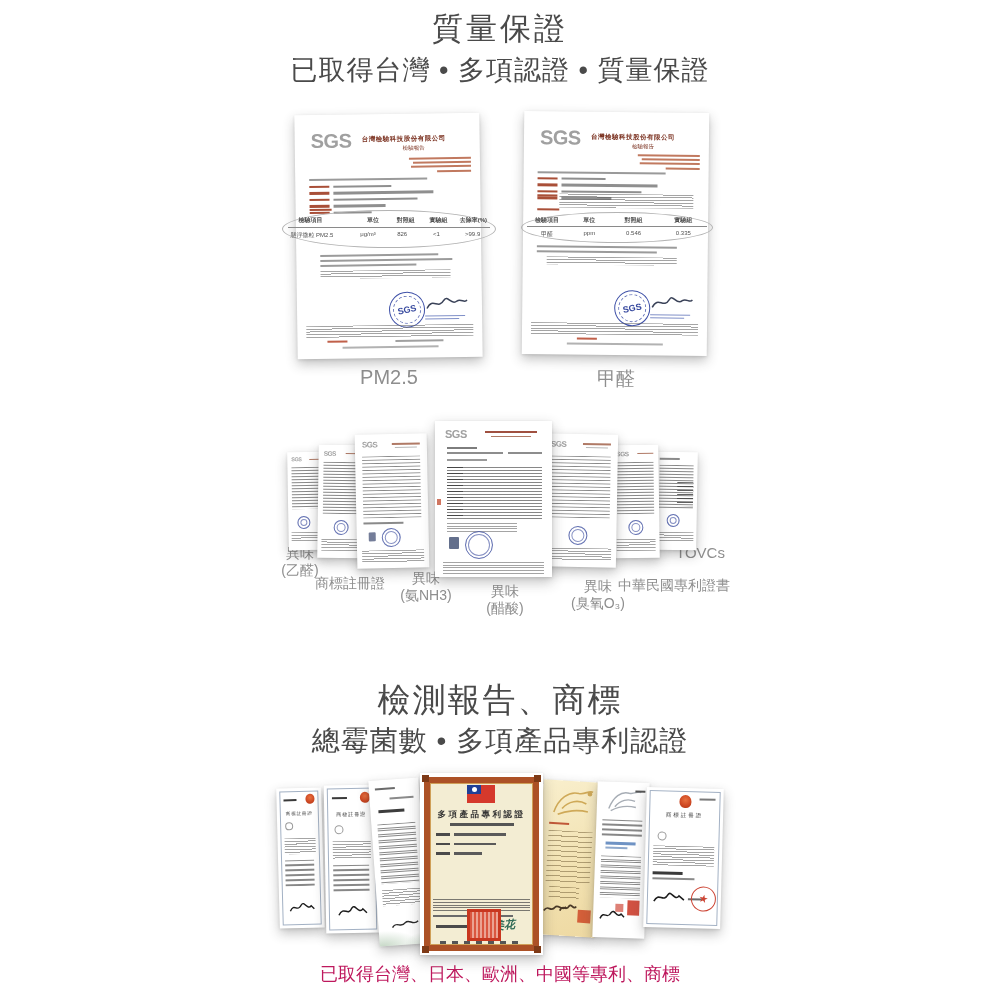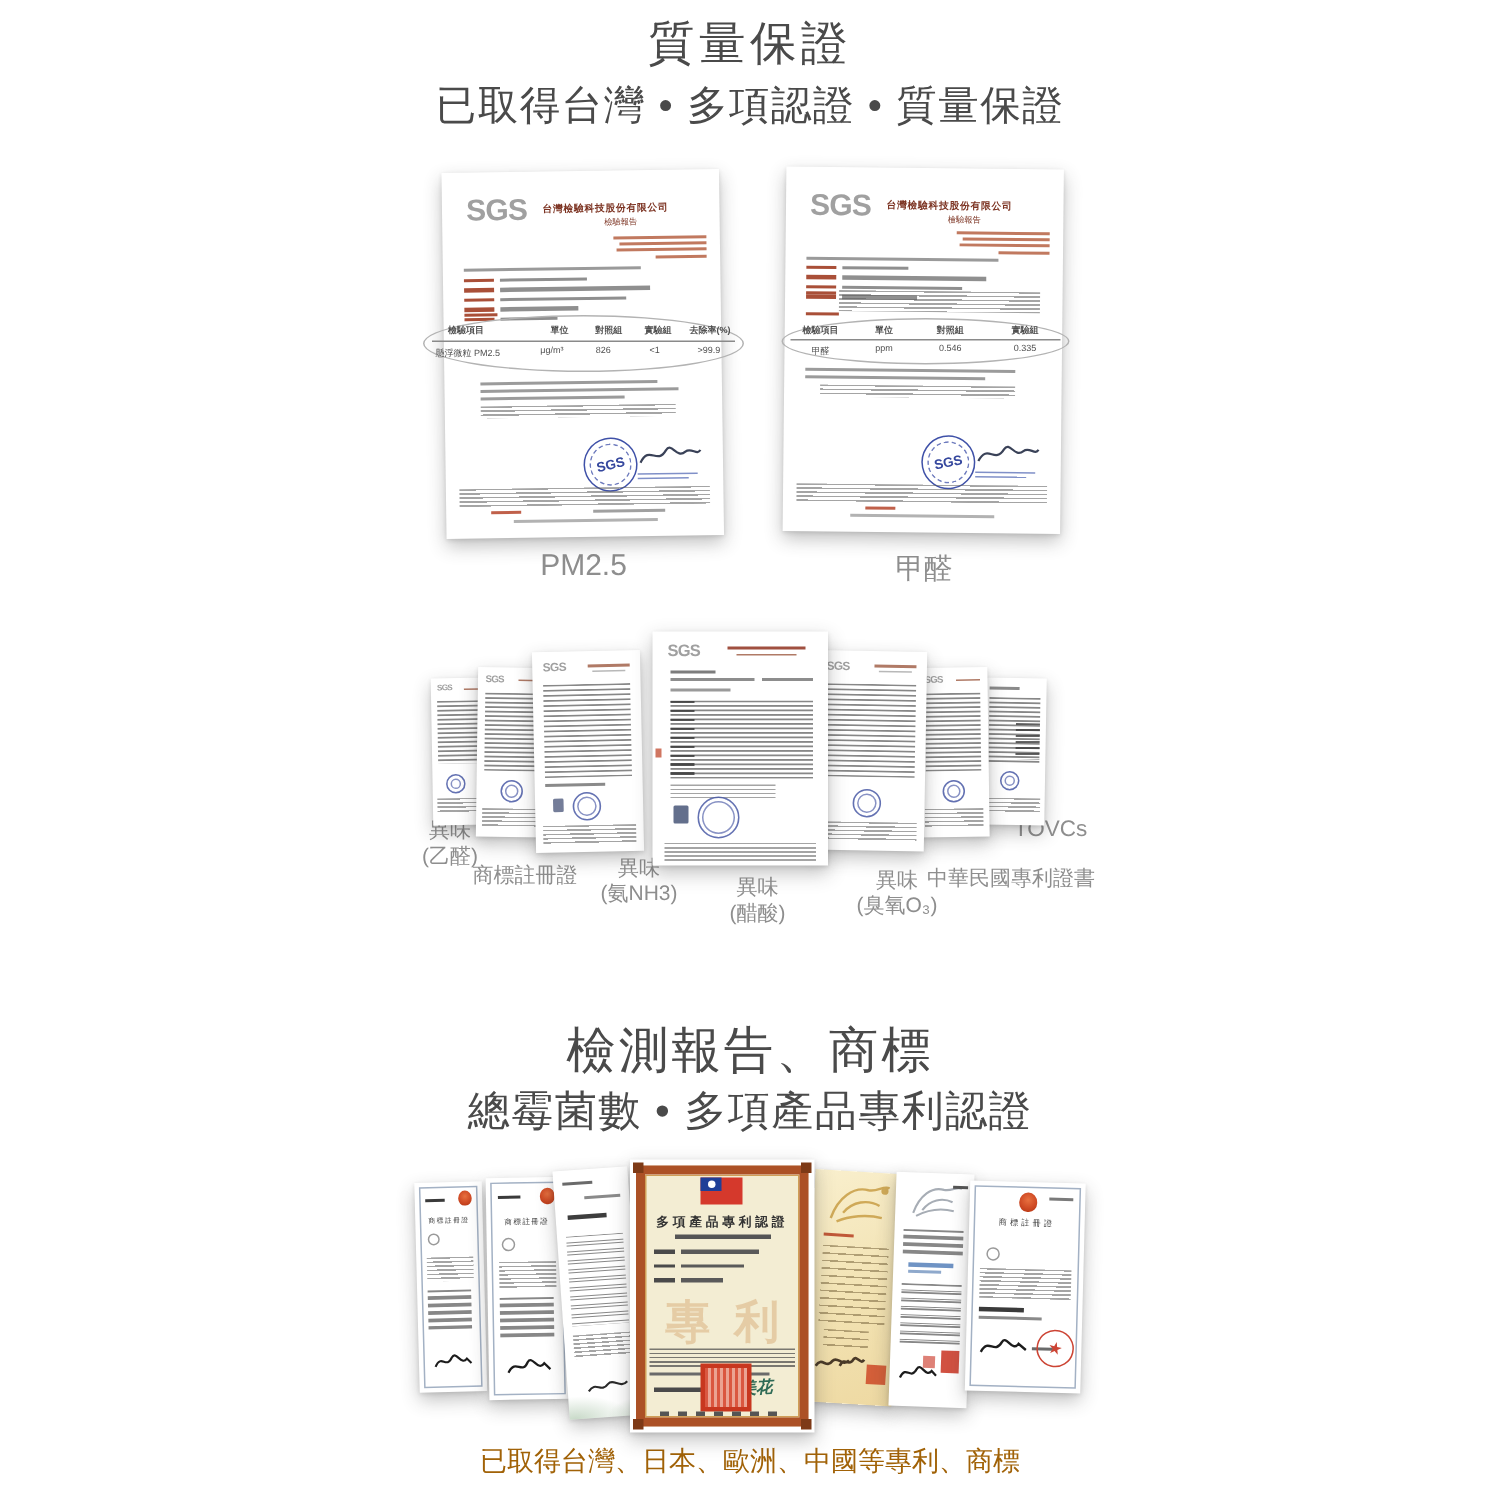--- a/index.html
+++ b/index.html
@@ -340,21 +340,20 @@
       </div>
     <div class="field-row" style="margin-bottom:7px;">
         <div class="field-label" style="width:14px;height:2.5px;background:#4a4a4a;"></div>
         <div class="field-val" style="width:42px;height:2.5px;background:#5a5a5a;"></div>
       </div>
     <div class="field-row">
         <div class="field-label" style="width:14px;height:2.5px;background:#4a4a4a;"></div>
         <div class="field-val" style="width:28px;height:2.5px;background:#5a5a5a;"></div>
       </div>
   </div>
-  <div class="ctr" style="top:88px;font-size:30px;font-weight:bold;color:rgba(198,128,58,.30);letter-spacing:16px;text-indent:16px;">專利</div>
   <div class="txf" style="left:13px;right:13px;top:126px;height:13px;background-image:repeating-linear-gradient(to bottom,rgba(70,70,70,.7) 0,rgba(70,70,70,.7) 1px,transparent 1px,transparent 2.8px);"></div>
   <div class="b" style="left:13px;top:142px;width:80px;height:1.8px;background:#6a6a6a;"></div>
   <div class="b" style="left:16px;top:152px;width:44px;height:3px;background:#4a4a4a;"></div>
   <div class="b" style="left:62px;top:145px;font-size:11px;font-weight:bold;font-style:italic;color:#2e6a55;transform:rotate(-4deg);white-space:nowrap;">王美花</div>
   <div class="seal-red" style="left:47px;top:136px;width:28px;height:26px;"></div>
   <div class="b" style="left:20px;top:168px;width:84px;height:2.5px;background-image:repeating-linear-gradient(to right,#555 0,#555 6px,transparent 6px,transparent 12px);"></div>
 </div>
 
 <div class="paper" style="left:539px;top:781px;width:60px;height:155px;transform:rotate(3.5deg);z-index:4;background:linear-gradient(155deg,#f9efcd 0%,#f2e2b2 55%,#eed9a2 100%);">
   <svg class="sig-svg" style="left:6px;top:4px;" width="48" height="34" viewBox="0 0 48 34">
@@ -398,13 +397,13 @@
   <div class="txf" style="left:8px;right:8px;top:58px;height:20px;"></div>
   <div class="b" style="left:8px;top:84px;width:30px;height:2.5px;background:#3a3a3a;"></div>
   <div class="b" style="left:8px;top:90px;width:42px;height:2px;background:#8a8a8a;"></div>
   <svg class="sig-svg" style="left:8px;top:102px;" width="34" height="18" viewBox="0 0 34 18">
     <path d="M2,12 C7,2 11,14 16,5 C19,0 23,12 27,6 L32,10" stroke="#1c1c1c" stroke-width="1.6" fill="none"></path>
   </svg>
   <div class="b" style="left:44px;top:110px;width:14px;height:2px;background:#6a6a6a;"></div>
   <div class="star-seal" style="right:5px;top:98px;width:23px;height:23px;font-size:11px;">★</div>
 </div>
 
-<div class="ctr" style="top:962px;font-size:18px;color:#a16207;">已取得台灣、日本、歐洲、中國等專利、商標</div>
+<div class="ctr" style="top:962px;font-size:18px;color:#be185d;">已取得台灣、日本、歐洲、中國等專利、商標</div>
 
 </body></html>

